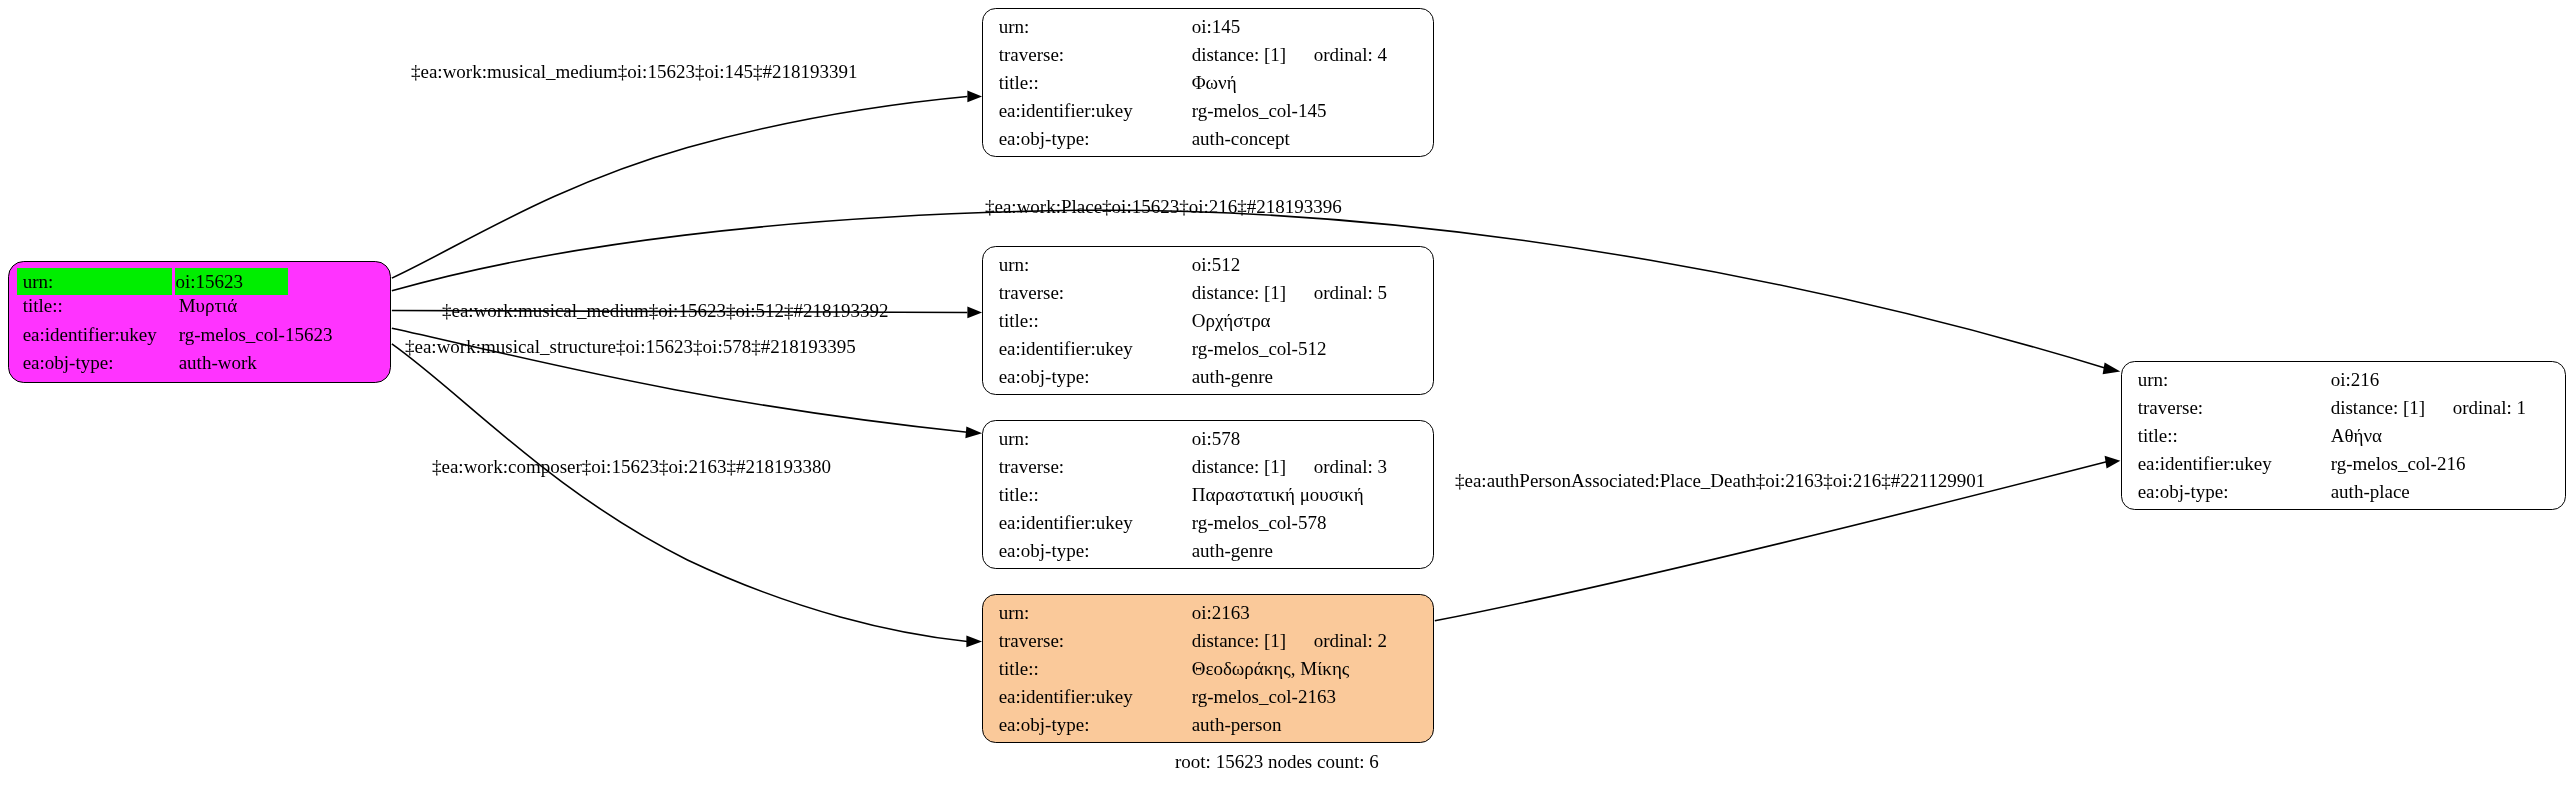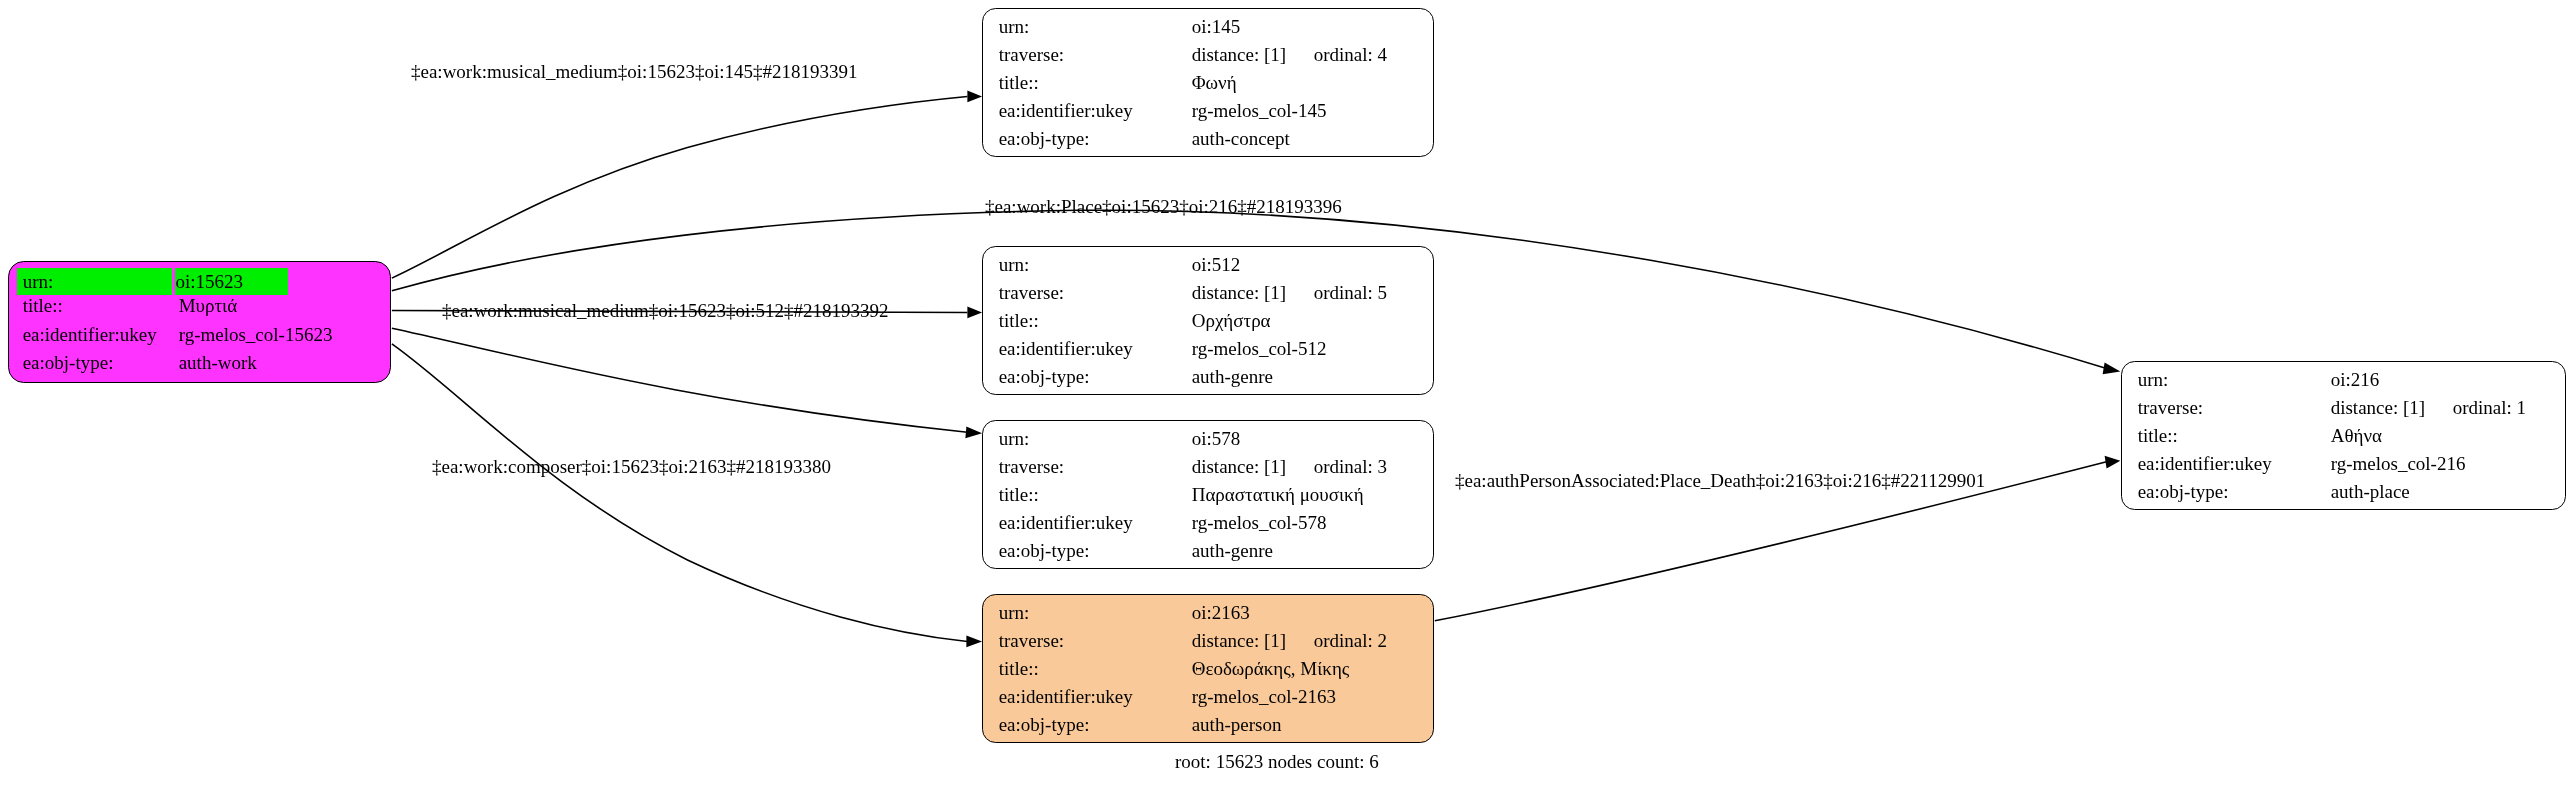--- a/index.html
+++ b/index.html
@@ -258,20 +258,21 @@
       <span class="val">auth-place</span>
     </div>
   </div>
 
   <div class="edge-label" style="left:411px; top:61px;">‡ea:work:musical_medium‡oi:15623‡oi:145‡#218193391</div>
 
   <div class="edge-label" style="left:985px; top:196px;">‡ea:work:Place‡oi:15623‡oi:216‡#218193396</div>
 
   <div class="edge-label" style="left:414px; top:300px;margin-left:28px;">‡ea:work:musical_medium‡oi:15623‡oi:512‡#218193392</div>
 
+  <div class="edge-label" style="left:405px; top:336px;">‡ea:work:musical_structure‡oi:15623‡oi:578‡#218193395</div>
 
   <div class="edge-label" style="left:432px; top:456px;">‡ea:work:composer‡oi:15623‡oi:2163‡#218193380</div>
 
   <div class="edge-label" style="left:1455px; top:470px;">‡ea:authPersonAssociated:Place_Death‡oi:2163‡oi:216‡#221129901</div>
 
   <div class="caption" style="left:1147px; top:751px;margin-left:28px;">root: 15623 nodes count: 6</div>
 
 </div>
 
 

